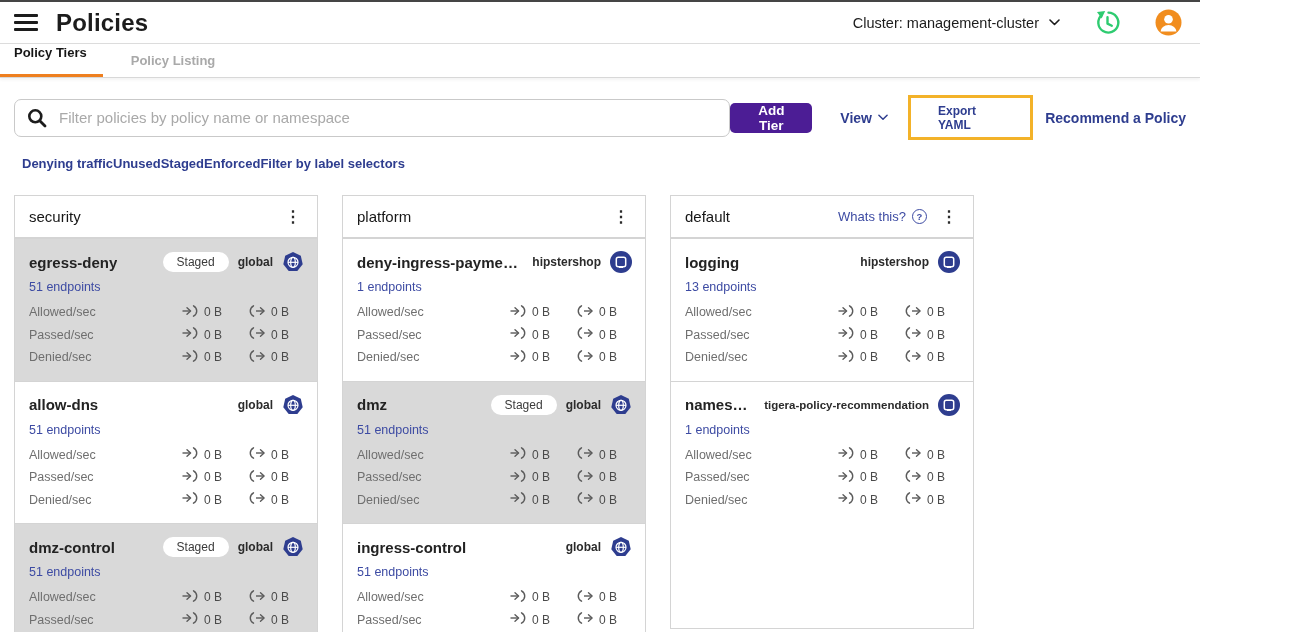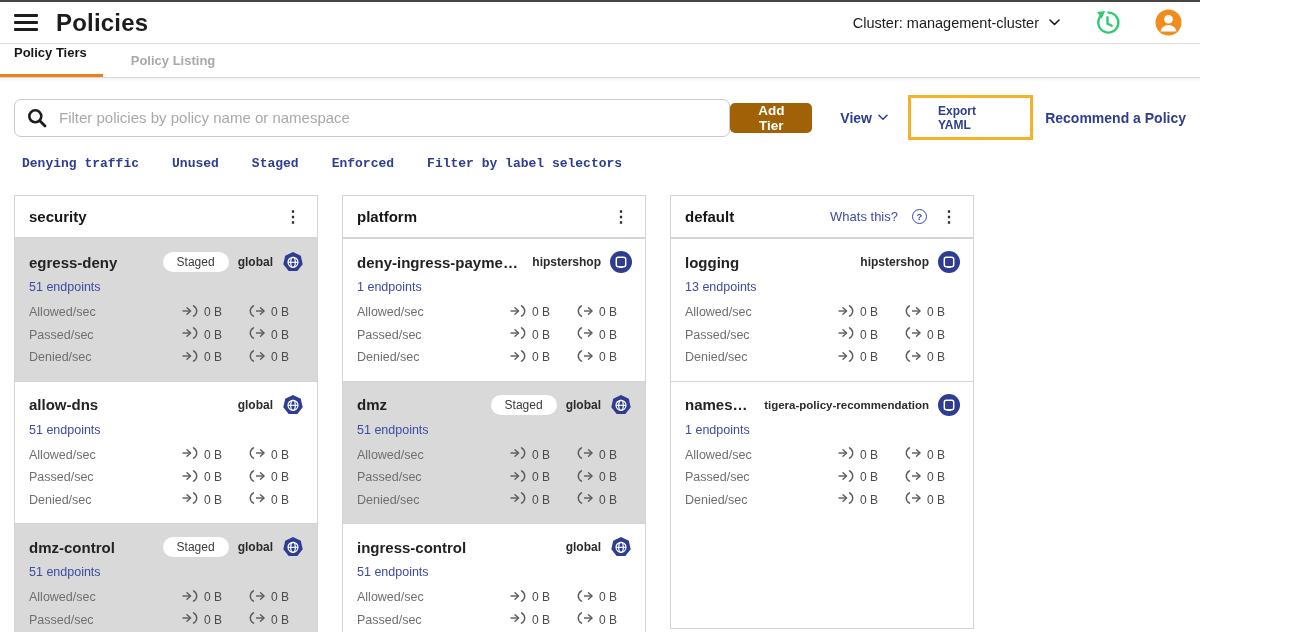--- a/index.html
+++ b/index.html
@@ -23,36 +23,36 @@
   .tab { position:relative; display:flex; align-items:center; font-size:13px; cursor:pointer; }
   .tab.active { font-weight:bold; color:#161616; padding:0 16px 16px 14px; }
   .tab.active::after { content:""; position:absolute; left:0; right:0; bottom:0; height:3px; background:#ee7f1f; }
   .tab.inactive { color:#a9a9a9; font-weight:bold; margin-left:18px; padding:0 10px; }
   
   .toolbar { display:flex; align-items:center; margin:17px 14px 0 14px; }
   .search { position:relative; width:813px; }
   .search input { width:100%; height:38px; border:1.5px solid #c9c9c9; border-radius:7px; padding:0 12px 0 44px; font-size:15px; font-family:"Liberation Sans",sans-serif; color:#333; outline:none; }
   .search input::placeholder { color:#a9a9a9; }
   .search .mag { position:absolute; left:13px; top:9px; }
-  .btn-addtier { background:#a16207; color:#fff; border:none; border-radius:5px; height:30px; padding:0 17px; font-size:13.5px; font-weight:bold; font-family:"Liberation Sans",sans-serif; cursor:pointer; }
+  .btn-addtier { background:#4c1d95; color:#fff; border:none; border-radius:5px; height:30px; padding:0 17px; font-size:13.5px; font-weight:bold; font-family:"Liberation Sans",sans-serif; cursor:pointer; }
   .view-btn { margin-left:28px; display:flex; align-items:center; gap:6px; color:#2e3d8f; font-size:14px; font-weight:bold; cursor:pointer; }
   .view-btn .chev { color:#2e3d8f; }
   .export-wrap { margin-left:20px; height:45px; display:flex; align-items:center; padding:0 27px; border:3px solid #f3b229; background:#fff; cursor:pointer; }
   .export-wrap span { color:#2e3d8f; font-size:12px; font-weight:bold; }
   .recommend { margin-left:12px; color:#2e3d8f; font-size:14px; font-weight:bold; cursor:pointer; white-space:nowrap; }
   
-  .filters { display:flex; gap:33px; margin:16px 0 0 22px;font-family:Liberation Mono, monospace; }
+  .filters { display:flex; margin:16px 0 0 22px; }
   .filters a { color:#2e3d8f; font-size:13px; font-weight:bold; text-decoration:none; cursor:pointer; white-space:nowrap; }
   
   .tiers { display:flex; gap:24px; margin:24px 14px 0 14px; align-items:flex-start; }
   .tier { width:304px; background:#fff; border:1px solid #d4d4d4; }
   .tier.fixed { min-height:434px; }
   .tier-hd { display:flex; align-items:center; padding:12px 12px 12px 14px; border-bottom:1px solid #d4d4d4; background:#fff; }
-  .tier-name { font-size:15px; font-weight:bold; color:#161616; flex:1; }
-  .whats { display:flex; align-items:center; gap:14px; color:#3d4ba3; font-size:13px; cursor:pointer; margin-right:10px; }
+  .tier-name { font-size:15px; font-weight:normal; color:#161616; flex:1; }
+  .whats { display:flex; align-items:center; gap:6px; color:#3d4ba3; font-size:13px; cursor:pointer; margin-right:10px; }
   .help-circ { width:15px; height:15px; border:1.4px solid #3d4ba3; border-radius:50%; display:inline-flex; align-items:center; justify-content:center; font-size:9.5px; font-weight:bold; color:#3d4ba3; }
   .kebab { font-size:16px; font-weight:bold; color:#2b2b2b; cursor:pointer; padding:0 4px; line-height:1; letter-spacing:0; }
   .card { padding:11px 13px 12px 14px; border-top:1px solid #d4d4d4; background:#fff; cursor:pointer; }
   .card:first-of-type { border-top:none; }
   .card.gray { background:#d9d9d9; }
   .card-head { display:flex; align-items:center; min-height:24px; }
   .pname { font-size:15px; font-weight:bold; color:#232323; white-space:nowrap; overflow:hidden; text-overflow:ellipsis; flex:0 1 auto; }
   .head-right { margin-left:auto; display:flex; align-items:center; gap:9px; padding-left:8px; }
   .pill { background:#fff; border-radius:11px; padding:3px 14px; font-size:12px; color:#3a3a3a; }
   .scope { font-size:12px; font-weight:bold; color:#2b2b2b; white-space:nowrap; }

